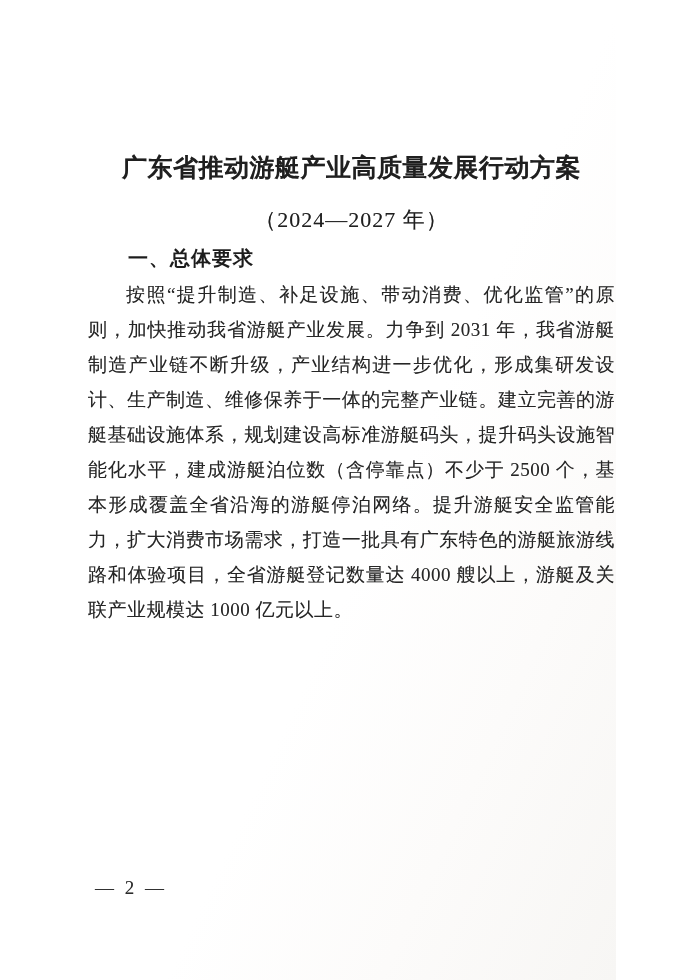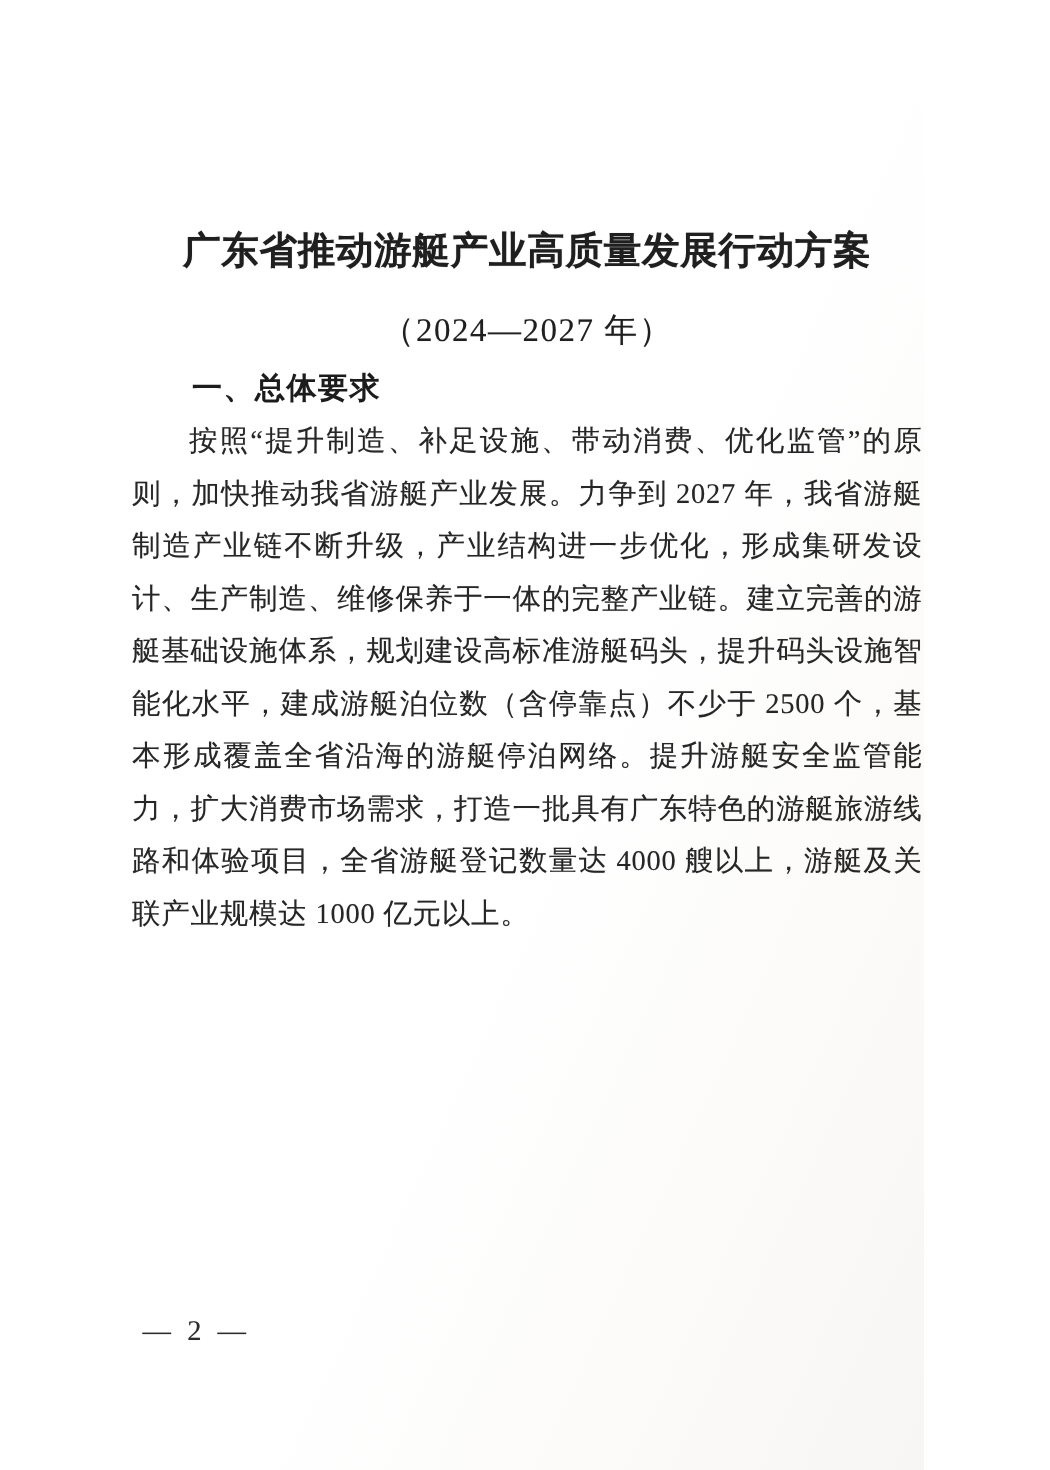--- a/index.html
+++ b/index.html
@@ -48,21 +48,21 @@
     text-align: justify;
     text-justify: inter-character;
     letter-spacing: 0.5px;
     color: #262626;
     text-shadow: 0 0 0.5px rgba(40,40,40,0.35);
   }
   .para-intro { margin-top: 33px; }
   .para-section { margin-top: 0; }
   .section-heading {
     margin: 5px 0 0 0;
-    font-family: Liberation Serif, serif;
+    font-family: Liberation Mono, monospace;
     font-size: 20px;
     line-height: 35px;
     font-weight: bold;
     text-indent: 2em;
     letter-spacing: 1px;
     color: #1c1c1c;
   }
   .page-number {
     position: absolute;
     left: 95px;
@@ -75,16 +75,16 @@
   }
 </style>
 </head>
 <body>
 
 <div class="page">
   <div class="content">
     <h1 class="doc-title">广东省推动游艇产业高质量发展行动方案</h1>
     <div class="doc-subtitle">（2024—2027 年）</div>
     <h2 class="section-heading">一、总体要求</h2>
-    <p class="body-para para-section">按照“提升制造、补足设施、带动消费、优化监管”的原则，加快推动我省游艇产业发展。力争到 2027 年，我省游艇制造产业链不断升级，产业结构进一步优化，形成集研发设计、生产制造、维修保养于一体的完整产业链。建立完善的游艇基础设施体系，规划建设高标准游艇码头，提升码头设施智能化水平，建成游艇泊位数（含停靠点）不少于 2500 个，基本形成覆盖全省沿海的游艇停泊网络。提升游艇安全监管能力，扩大消费市场需求，打造一批具有广东特色的游艇旅游线路和体验项目，全省游艇登记数量达 4000 艘以上，游艇及关联产业规模达 1000 亿元以上。</p>
+    <p class="body-para para-section">按照“提升制造、补足设施、带动消费、优化监管”的原则，加快推动我省游艇产业发展。力争到 2031 年，我省游艇制造产业链不断升级，产业结构进一步优化，形成集研发设计、生产制造、维修保养于一体的完整产业链。建立完善的游艇基础设施体系，规划建设高标准游艇码头，提升码头设施智能化水平，建成游艇泊位数（含停靠点）不少于 2500 个，基本形成覆盖全省沿海的游艇停泊网络。提升游艇安全监管能力，扩大消费市场需求，打造一批具有广东特色的游艇旅游线路和体验项目，全省游艇登记数量达 4000 艘以上，游艇及关联产业规模达 1000 亿元以上。</p>
   </div>
   <div class="page-number">— 2 —</div>
 </div>
 
 </body></html>

